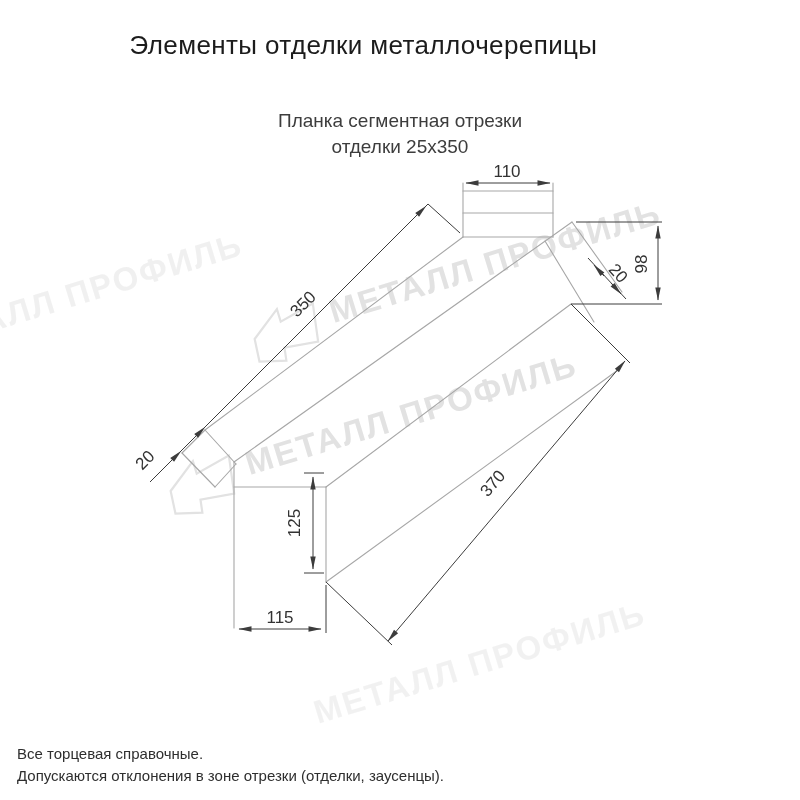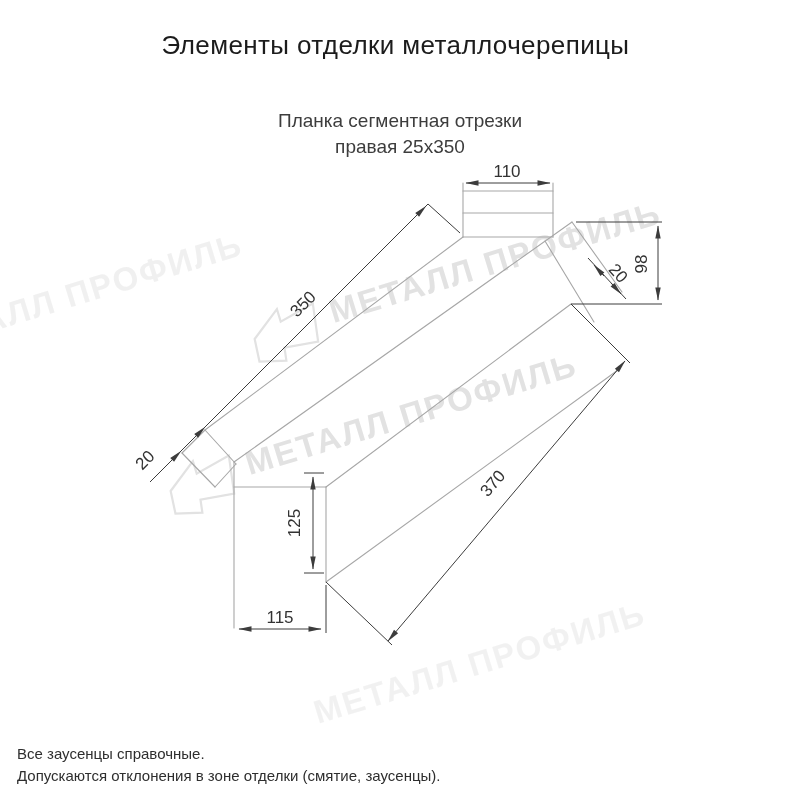--- a/index.html
+++ b/index.html
@@ -2,21 +2,21 @@
 <html><head>
 <meta charset="utf-8">
 <style>
   html,body{margin:0;padding:0;background:#fff;}
   .page{
     position:relative;width:800px;height:800px;background:#ffffff;overflow:hidden;
     font-family:"Liberation Sans","DejaVu Sans",sans-serif;
   }
   .title{
     position:absolute;top:30px;left:0;width:727px;text-align:center;
-    font-size:26px;letter-spacing:0.4px;color:#1c1c1c;font-weight:400;margin-left:32px;
+    font-size:26px;letter-spacing:0.4px;color:#1c1c1c;font-weight:400;
   }
   .subtitle{
     position:absolute;top:108px;left:0;width:800px;text-align:center;
     font-size:19px;line-height:26px;color:#3d3d3d;font-weight:400;
   }
   .drawing-svg{position:absolute;left:0;top:0;width:800px;height:800px;}
   .footer{
     position:absolute;left:17px;top:743px;font-size:15px;line-height:22px;color:#2e2e2e;
   }
   .shape{stroke:#a7a7a7;stroke-width:1.1;fill:none;stroke-linecap:round;}
@@ -27,21 +27,21 @@
 </style>
 </head>
 <body>
 
 <div class="page">
 
   <div class="title">Элементы отделки металлочерепицы</div>
 
   <div class="subtitle">
     <div>Планка сегментная отрезки</div>
-    <div>правая 25x350</div>
+    <div>отделки 25x350</div>
   </div>
 
   <svg class="drawing-svg" viewBox="0 0 800 800">
     <defs>
       <marker id="arw" viewBox="0 0 14 8" refX="13" refY="4" markerWidth="14" markerHeight="8" orient="auto-start-reverse" markerUnits="userSpaceOnUse">
         <path d="M0.5,1.3 L13.5,4 L0.5,6.7 Z" fill="#3c3c3c"></path>
       </marker>
     </defs>
 
     <g>
@@ -126,17 +126,17 @@
       <text class="dimtxt" transform="translate(149,464) rotate(-45)" text-anchor="middle">20</text>
       <text class="dimtxt" transform="translate(614,277) rotate(48)" text-anchor="middle">20</text>
       <text class="dimtxt" transform="translate(647,264) rotate(-90)" text-anchor="middle">98</text>
       <text class="dimtxt" transform="translate(497,487) rotate(-49)" text-anchor="middle">370</text>
       <text class="dimtxt" transform="translate(300,523) rotate(-90)" text-anchor="middle">125</text>
       <text class="dimtxt" x="280" y="623" text-anchor="middle">115</text>
     </g>
   </svg>
 
   <div class="footer">
-    <div>Все заусенцы справочные.</div>
-    <div>Допускаются отклонения в зоне отделки (смятие, заусенцы).</div>
+    <div>Все торцевая справочные.</div>
+    <div>Допускаются отклонения в зоне отрезки (отделки, заусенцы).</div>
   </div>
 
 </div>
 
 </body></html>

